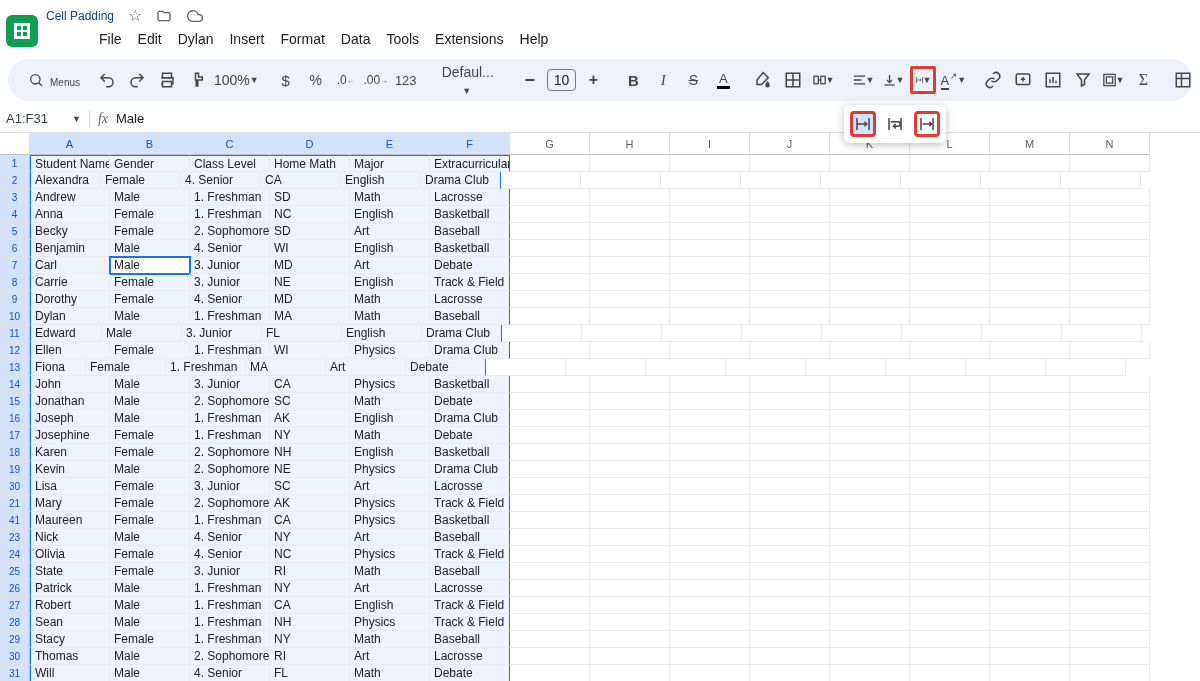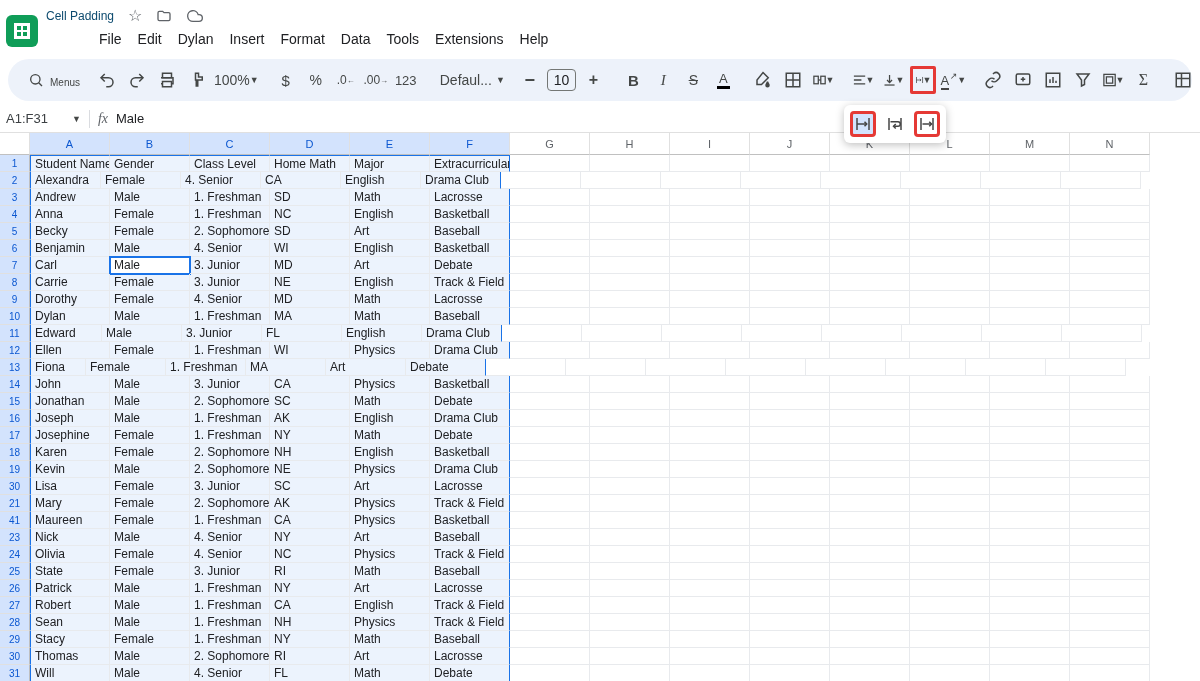--- a/index.html
+++ b/index.html
@@ -13,21 +13,21 @@
   .title-icons { display:flex; gap:14px; align-items:center; color:#5f6368; font-size:16px; margin-left:6px;}
   
   .menu-bar { display: flex; gap: 2px; padding: 2px 6px 4px 46px; font-size: 14px; color:#202124;}
   .menu-bar span { padding: 4px 7px; cursor: pointer; border-radius:4px;}
   
   .toolbar { display:flex; align-items:center; background:#edf2fa; border-radius: 24px; margin: 4px 8px; padding: 4px 10px; gap: 4px; position:relative; height:42px;}
   .tb-btn { display:flex; align-items:center; justify-content:center; min-width:26px; height:28px; color:#444746; border-radius:4px; cursor:pointer; padding:0 2px;}
   .tb-sep { width:1px; height:22px; background:#c7c7c7; margin:0 3px;}
   .search-btn { display:flex; align-items:flex-end; gap:6px; padding:2px 10px; font-size:10px; color:#444746;}
   .zoom { font-size:14px; color:#444746; display:flex; align-items:center; gap:2px;}
-  .font-box { border:1px solid transparent; padding:2px 6px; font-size:14px; color:#444746; display:flex; align-items:center; gap:6px; min-width:70px; justify-content:space-between;}
+  .font-box { border:1px solid transparent; padding:2px 6px; font-size:14px; color:#444746; display:flex; align-items:center; gap:6px; min-width:70px; justify-content:space-between;flex-direction:column;}
   .size-box { border:1px solid #747775; border-radius:4px; padding:2px 6px; font-size:14px; width:34px; text-align:center;}
   .dd { font-size:9px; color:#444746; margin-left:-2px;}
   
   .highlight-red { border:3px solid #e53935; border-radius:2px; }
   
   .dropdown-panel { position:absolute; top:46px; left:836px; background:#fff; border-radius:6px; box-shadow:0 2px 8px rgba(0,0,0,0.25); padding:6px; display:flex; gap:6px; z-index:10;}
   .dd-item { width:26px; height:26px; display:flex; align-items:center; justify-content:center; border-radius:4px; color:#444;}
   .dd-item.sel { background:#d3e3fd;}
   
   .namebox-row { display:flex; align-items:center; border-bottom:1px solid #e0e0e0; height:28px; padding:0 6px; gap:8px; font-size:13px;}

